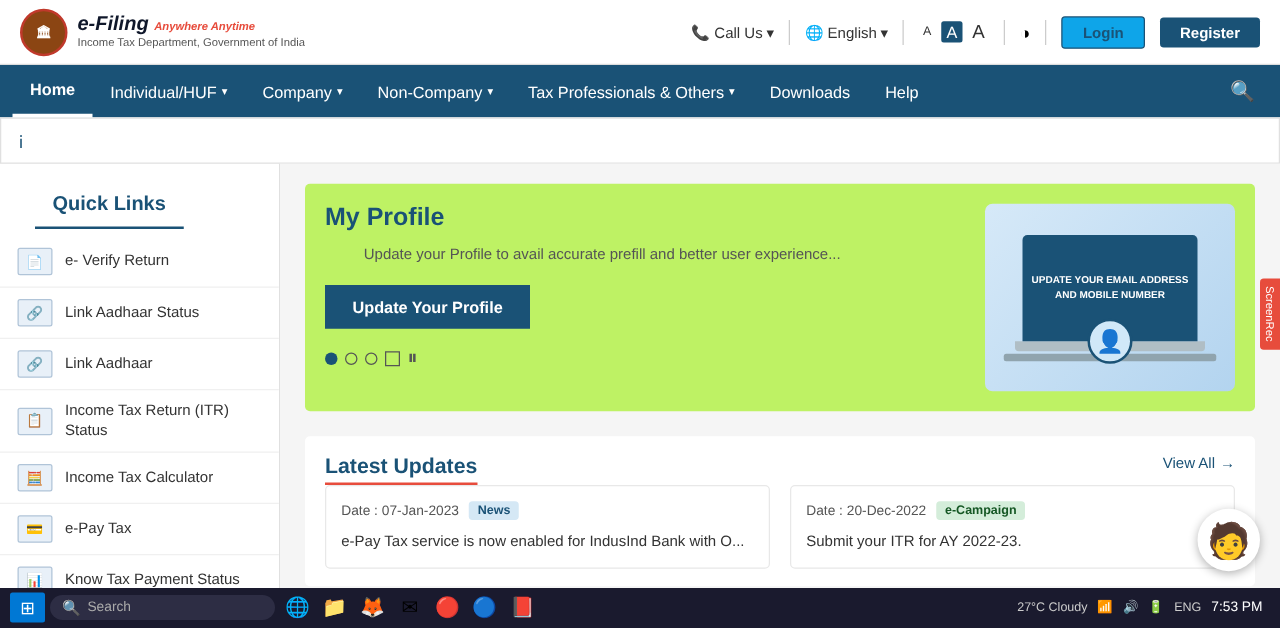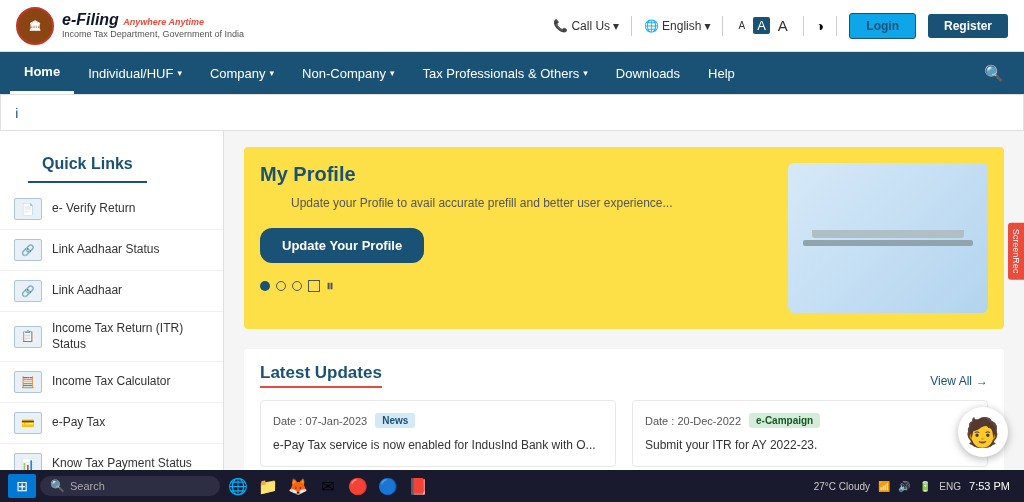--- a/index.html
+++ b/index.html
@@ -44,35 +44,35 @@
     .sidebar-title { font-size: 16px; font-weight: bold; color: #1a5276; padding: 14px 14px 8px; border-bottom: 2px solid #1a5276; display: inline-block; margin: 0 14px 0; }
     .sidebar-title-wrapper { padding: 10px 14px 6px; }
     .sidebar-item { display: flex; align-items: center; gap: 10px; padding: 9px 14px; cursor: pointer; border-bottom: 1px solid #f0f0f0; }
     .sidebar-icon { width: 28px; height: 22px; background: #e8f0f8; border: 1px solid #b0c4d8; border-radius: 2px; display: flex; align-items: center; justify-content: center; font-size: 11px; color: #1a5276; flex-shrink: 0; }
     .sidebar-label { font-size: 12px; color: #333; line-height: 1.3; }
 
     
     .content-area { flex: 1; padding: 16px 20px; overflow-y: auto; background: #f5f5f5; }
 
     
-    .profile-section { display: flex; gap: 20px; margin-bottom: 20px; background: #fde047; padding: 16px; border-radius: 4px; }
+    .profile-section { display: flex; gap: 20px; margin-bottom: 20px; background: #bef264; padding: 16px; border-radius: 4px; }
     .profile-text { flex: 1; }
     .profile-title { font-size: 20px; font-weight: bold; color: #1a5276; margin-bottom: 8px; }
     .profile-desc { font-size: 12px; color: #555; margin-bottom: 16px; line-height: 1.5; margin-left: 31px; }
-    .btn-update { background: #1a5276; color: #fff; padding: 10px 22px; border: none; border-radius: 12px; cursor: pointer; font-size: 13px; font-weight: bold; margin-bottom: 14px; display: block; }
+    .btn-update { background: #1a5276; color: #fff; padding: 10px 22px; border: none; border-radius: 0; cursor: pointer; font-size: 13px; font-weight: bold; margin-bottom: 14px; display: block; }
     .carousel-dots { display: flex; align-items: center; gap: 6px; }
     .dot { width: 10px; height: 10px; border-radius: 50%; cursor: pointer; }
     .dot.filled { background: #1a5276; }
     .dot.empty { background: transparent; border: 1.5px solid #555; }
     .dot.square { width: 12px; height: 12px; border-radius: 0; background: transparent; border: 1.5px solid #555; }
     .profile-image { width: 200px; height: 150px; background: linear-gradient(135deg, #d6e9f8, #b3d4ef); border-radius: 6px; display: flex; align-items: center; justify-content: center; flex-shrink: 0; overflow: hidden; position: relative; }
 
     
     .updates-section { background: #fff; padding: 14px 16px; border-radius: 4px; }
-    .updates-header { display: flex; justify-content: space-between; align-items: flex-end; margin-bottom: 12px; }
+    .updates-header { display: flex; justify-content: space-between; align-items: flex-start; }
     .updates-title { font-size: 17px; font-weight: bold; color: #1a5276; border-bottom: 2px solid #e74c3c; padding-bottom: 3px; }
     .view-all { font-size: 12px; color: #1a5276; cursor: pointer; display: flex; align-items: center; gap: 4px; }
     .update-cards { display: flex; gap: 16px; }
     .update-card { flex: 1; border: 1px solid #e8e8e8; border-radius: 4px; padding: 12px; }
     .card-date-row { display: flex; align-items: center; gap: 8px; margin-bottom: 8px; }
     .card-date { font-size: 11px; color: #555; }
     .badge { font-size: 10px; padding: 2px 7px; border-radius: 3px; font-weight: bold; }
     .badge-news { background: #d5e8f5; color: #1a5276; }
     .badge-ecampaign { background: #d4edda; color: #155724; }
     .card-text { font-size: 12px; color: #333; line-height: 1.5; }
@@ -210,20 +210,26 @@
           <span class="dot filled"></span>
           <span class="dot empty"></span>
           <span class="dot empty"></span>
           <span class="dot square"></span>
           <span style="font-size:16px; color:#555; cursor:pointer;">⏸</span>
         </div>
       </div>
       <div class="profile-image">
 
         <div style="position:relative; width:180px; height:140px; display:flex; flex-direction:column; align-items:center; justify-content:center;">
+          <div style="width:140px; height:85px; background:#1a5276; border-radius:4px 4px 0 0; display:flex; align-items:center; justify-content:center; position:relative;">
+            <div style="color:#fff; font-size:8px; text-align:center; font-weight:bold; line-height:1.5; padding:6px;">UPDATE YOUR EMAIL ADDRESS AND MOBILE NUMBER</div>
+            <div style="position:absolute; bottom:-18px; left:50%; transform:translateX(-50%); width:36px; height:36px; background:#d0e8f8; border-radius:50%; display:flex; align-items:center; justify-content:center; border:2px solid #1a5276;">
+              <span style="font-size:18px;">👤</span>
+            </div>
+          </div>
           <div style="width:152px; height:8px; background:#b0bec5; border-radius:0 0 3px 3px; margin-top:0;"></div>
           <div style="width:170px; height:6px; background:#90a4ae; border-radius:2px; margin-top:2px;"></div>
         </div>
       </div>
     </div>
 
     <div class="updates-section">
       <div class="updates-header">
         <span class="updates-title">Latest Updates</span>
         <span class="view-all">

